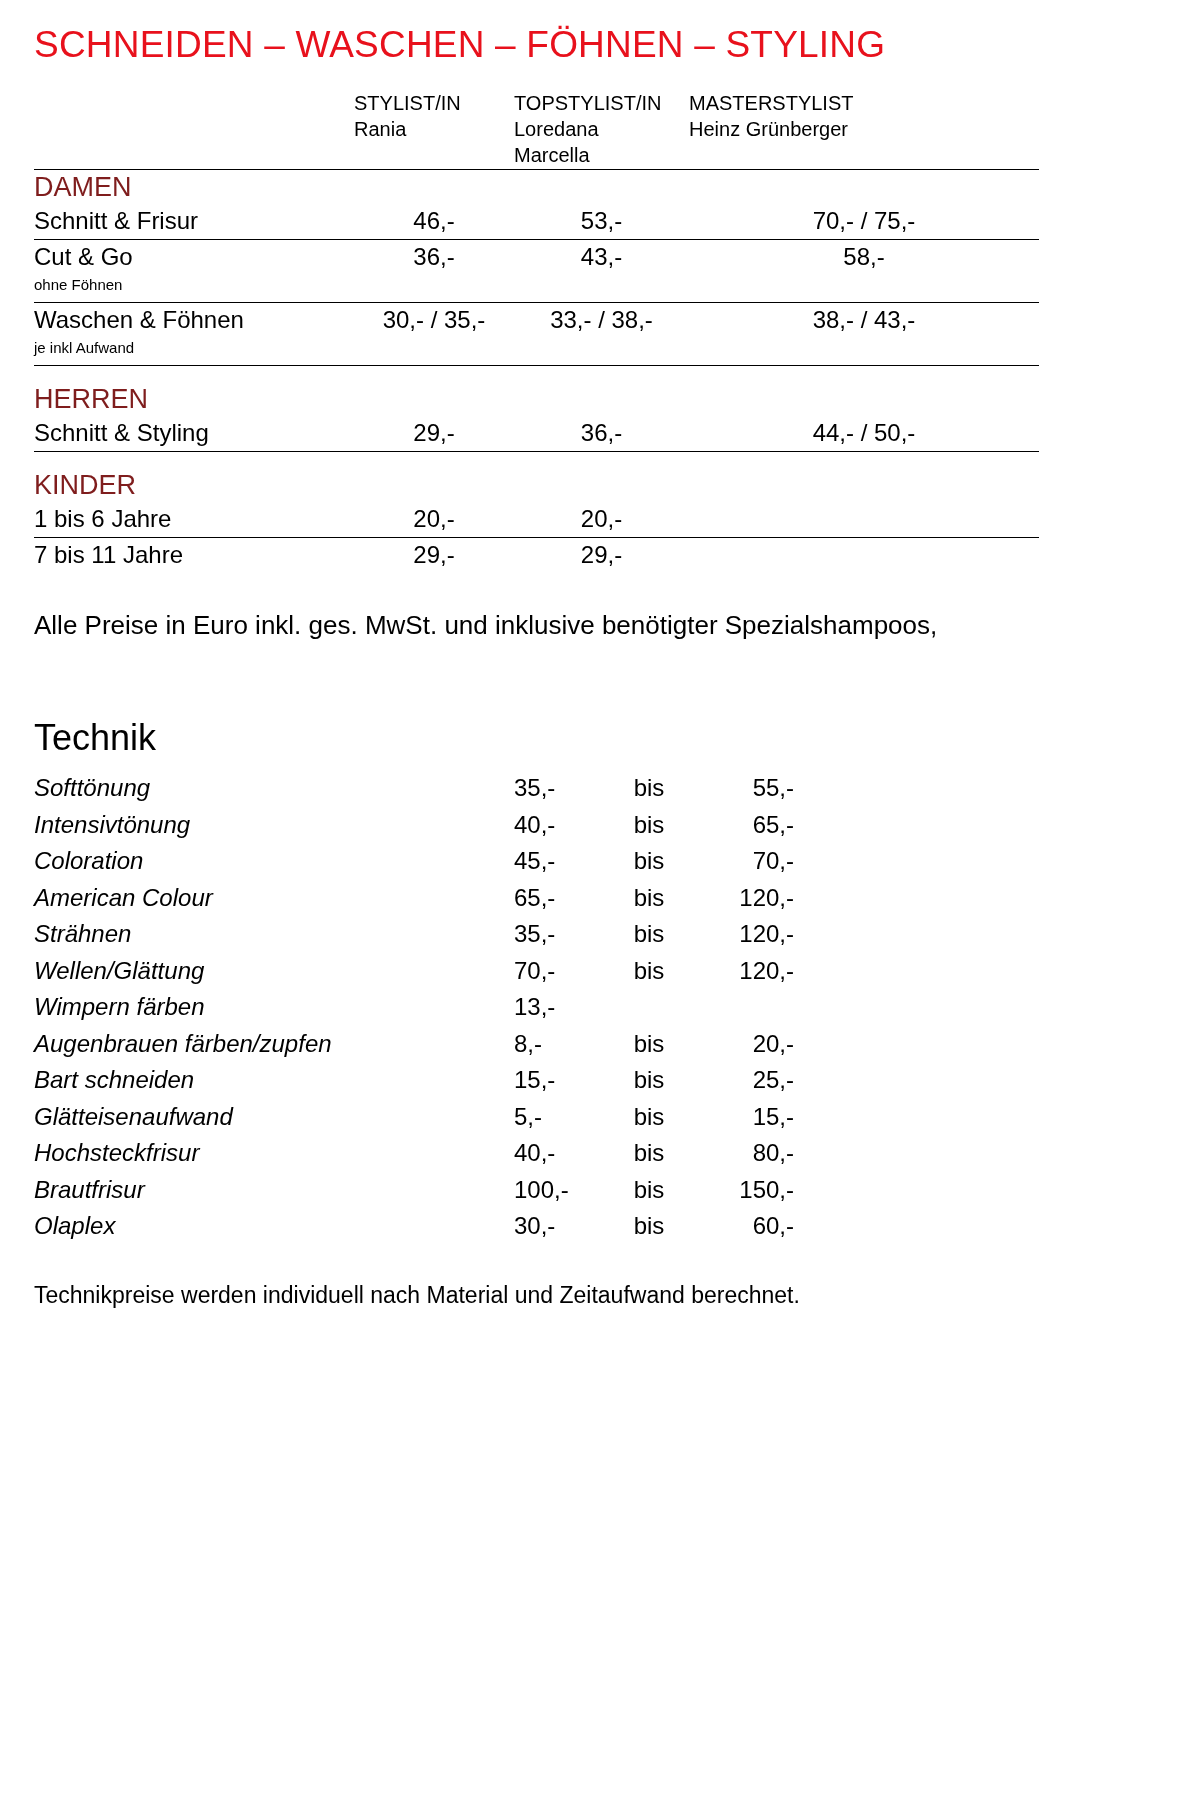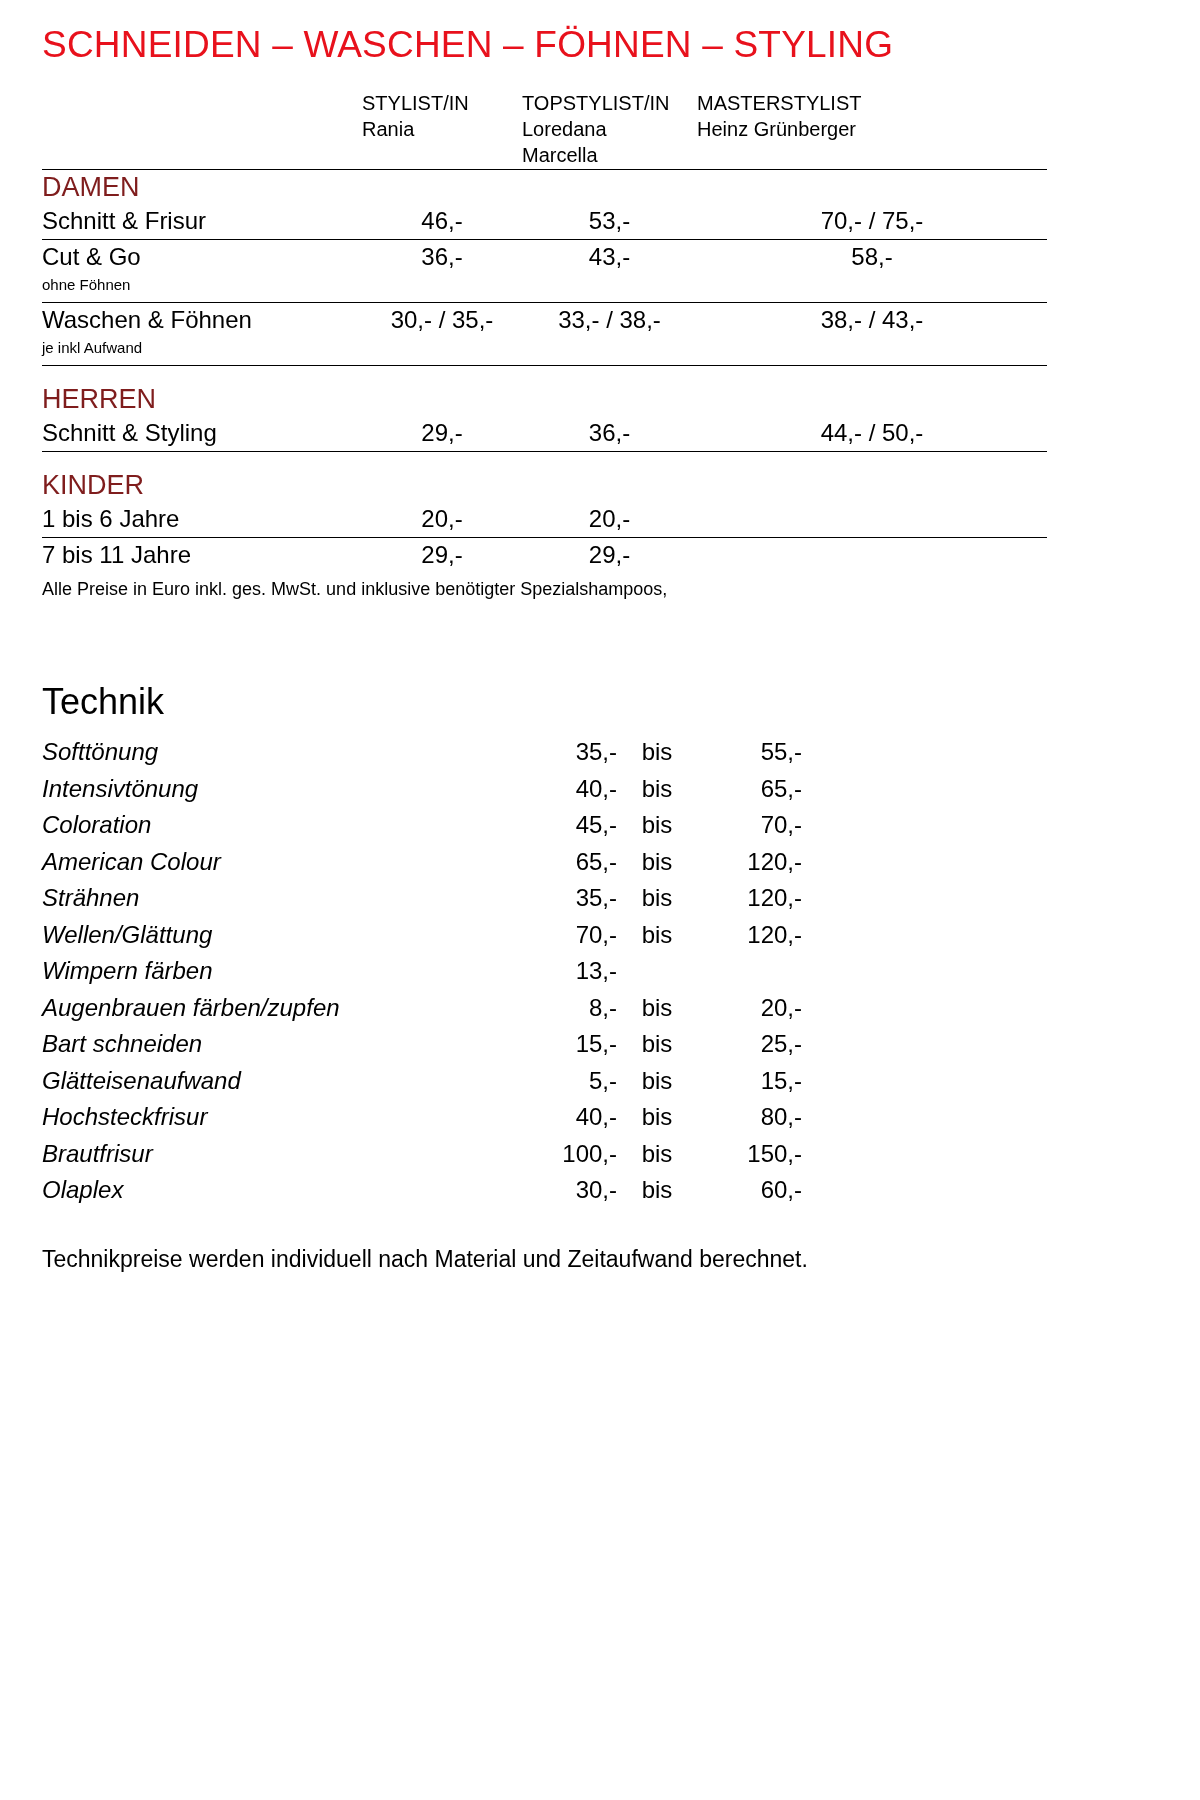--- a/index.html
+++ b/index.html
@@ -13,21 +13,21 @@
     height: 1800px;
     font-family: "Liberation Sans", sans-serif;
     color: #000000;
     -webkit-font-smoothing: antialiased;
   }
   .page {
     position: relative;
     width: 1200px;
     height: 1308px;
     box-sizing: border-box;
-    padding: 22px 0 0 16px;
+    padding: 22px 0 0 8px;
     overflow: hidden;
   }
   .inner {
     width: 1005px;
     margin: 0 0 0 26px;
   }
 
   
   .doc-title {
     color: #e8111c;
@@ -96,22 +96,23 @@
     font-size: 24px;
     line-height: 34px;
     padding-top: 2px;
     white-space: nowrap;
   }
   .pad-below { padding-bottom: 8px; }
   .gap-above td { height: 16px; }
 
   
   .note-block {
-    font-size: 18px;
-    line-height: 34px;
+    font-size: 26px;
+    line-height: 34px;
+    margin-top: 36px;
   }
   .note-block p { margin: 0; }
 
   
   .technik-title {
     color: #000000;
     font-size: 36px;
     line-height: 44px;
     margin: 74px 0 10px 0;
     font-weight: normal;
@@ -125,21 +126,21 @@
   .tech-table col.t-from { width: 95px; }
   .tech-table col.t-bis  { width: 80px; }
   .tech-table col.t-to   { width: 105px; }
   .tech-table td {
     font-size: 24px;
     line-height: 36.5px;
     padding: 0;
     white-space: nowrap;
   }
   .tech-table td.t-name { text-align: left; font-style: italic; }
-  .tech-table td.t-from { text-align: right; }
+  .tech-table td.t-from { text-align: left; }
   .tech-table td.t-bis  { text-align: center; }
   .tech-table td.t-to   { text-align: right; }
 
   .tech-foot {
     font-size: 23px;
     line-height: 34px;
     margin-top: 33px;
   }
   .stand {
     font-size: 28px;

